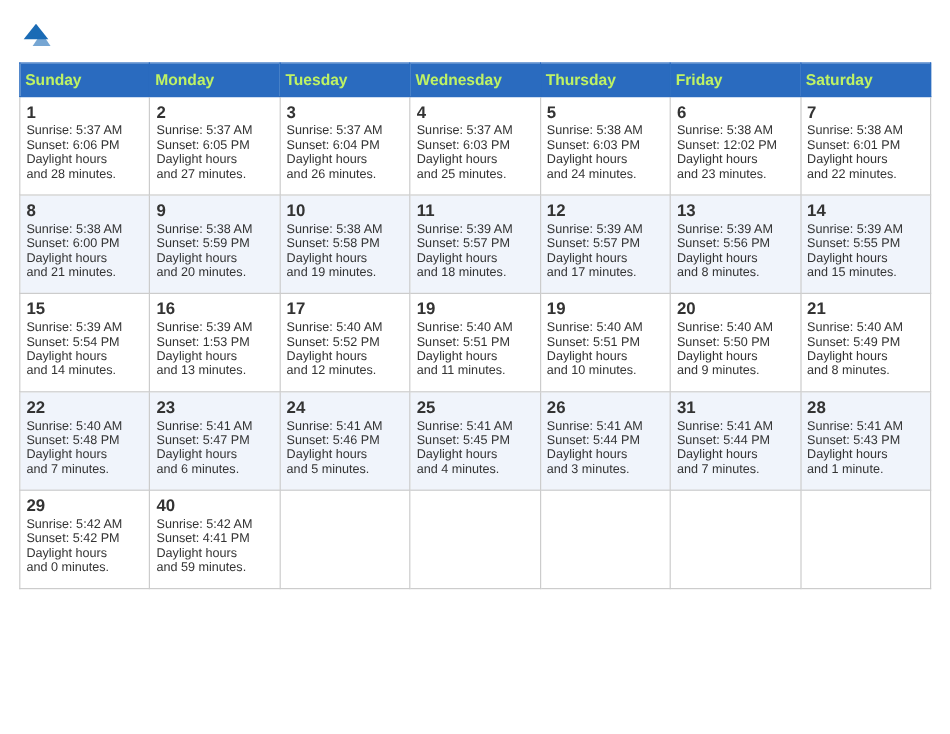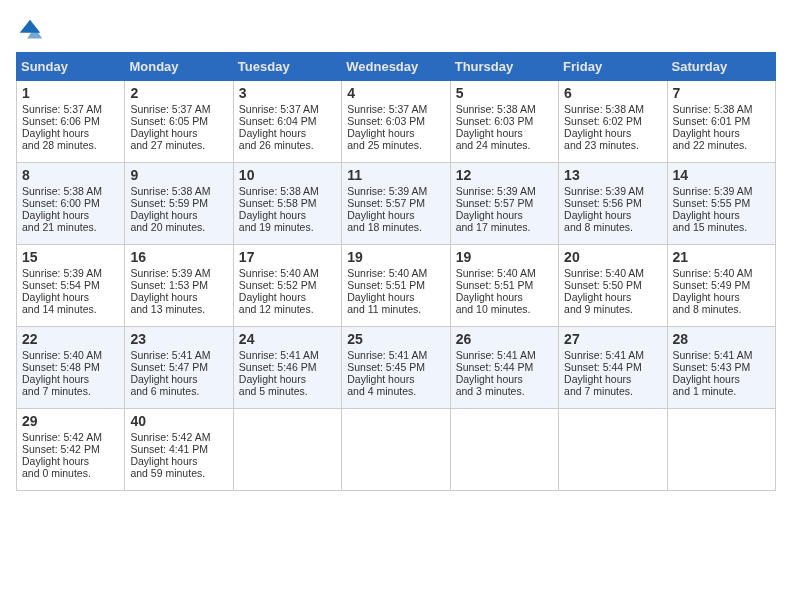--- a/index.html
+++ b/index.html
@@ -44,21 +44,21 @@
       font-size: 14px;
       color: #555;
     }
     table {
       width: 100%;
       border-collapse: collapse;
       table-layout: fixed;
     }
     th {
       background-color: #2a6bbf;
-      color: #e5e5e5;
+      color: #bef264;
       padding: 6px 4px;
       font-size: 13px;
       font-weight: bold;
       text-align: left;
       border: 1px solid #2a6bbf;
     }
     td {
       border: 1px solid #ccc;
       vertical-align: top;
       padding: 4px 5px;
@@ -148,21 +148,21 @@
         <td>
           <span class="day-num">5</span>
           <div>Sunrise: 5:38 AM</div>
           <div>Sunset: 6:03 PM</div>
           <div>Daylight hours</div>
           <div>and 24 minutes.</div>
         </td>
         <td>
           <span class="day-num">6</span>
           <div>Sunrise: 5:38 AM</div>
-          <div>Sunset: 6:02 PM</div>
+          <div>Sunset: 12:02 PM</div>
           <div>Daylight hours</div>
           <div>and 23 minutes.</div>
         </td>
         <td>
           <span class="day-num">7</span>
           <div>Sunrise: 5:38 AM</div>
           <div>Sunset: 6:01 PM</div>
           <div>Daylight hours</div>
           <div>and 22 minutes.</div>
         </td>
@@ -299,21 +299,21 @@
           <div>and 4 minutes.</div>
         </td>
         <td>
           <span class="day-num">26</span>
           <div>Sunrise: 5:41 AM</div>
           <div>Sunset: 5:44 PM</div>
           <div>Daylight hours</div>
           <div>and 3 minutes.</div>
         </td>
         <td>
-          <span class="day-num">27</span>
+          <span class="day-num">31</span>
           <div>Sunrise: 5:41 AM</div>
           <div>Sunset: 5:44 PM</div>
           <div>Daylight hours</div>
           <div>and 7 minutes.</div>
         </td>
         <td>
           <span class="day-num">28</span>
           <div>Sunrise: 5:41 AM</div>
           <div>Sunset: 5:43 PM</div>
           <div>Daylight hours</div>

